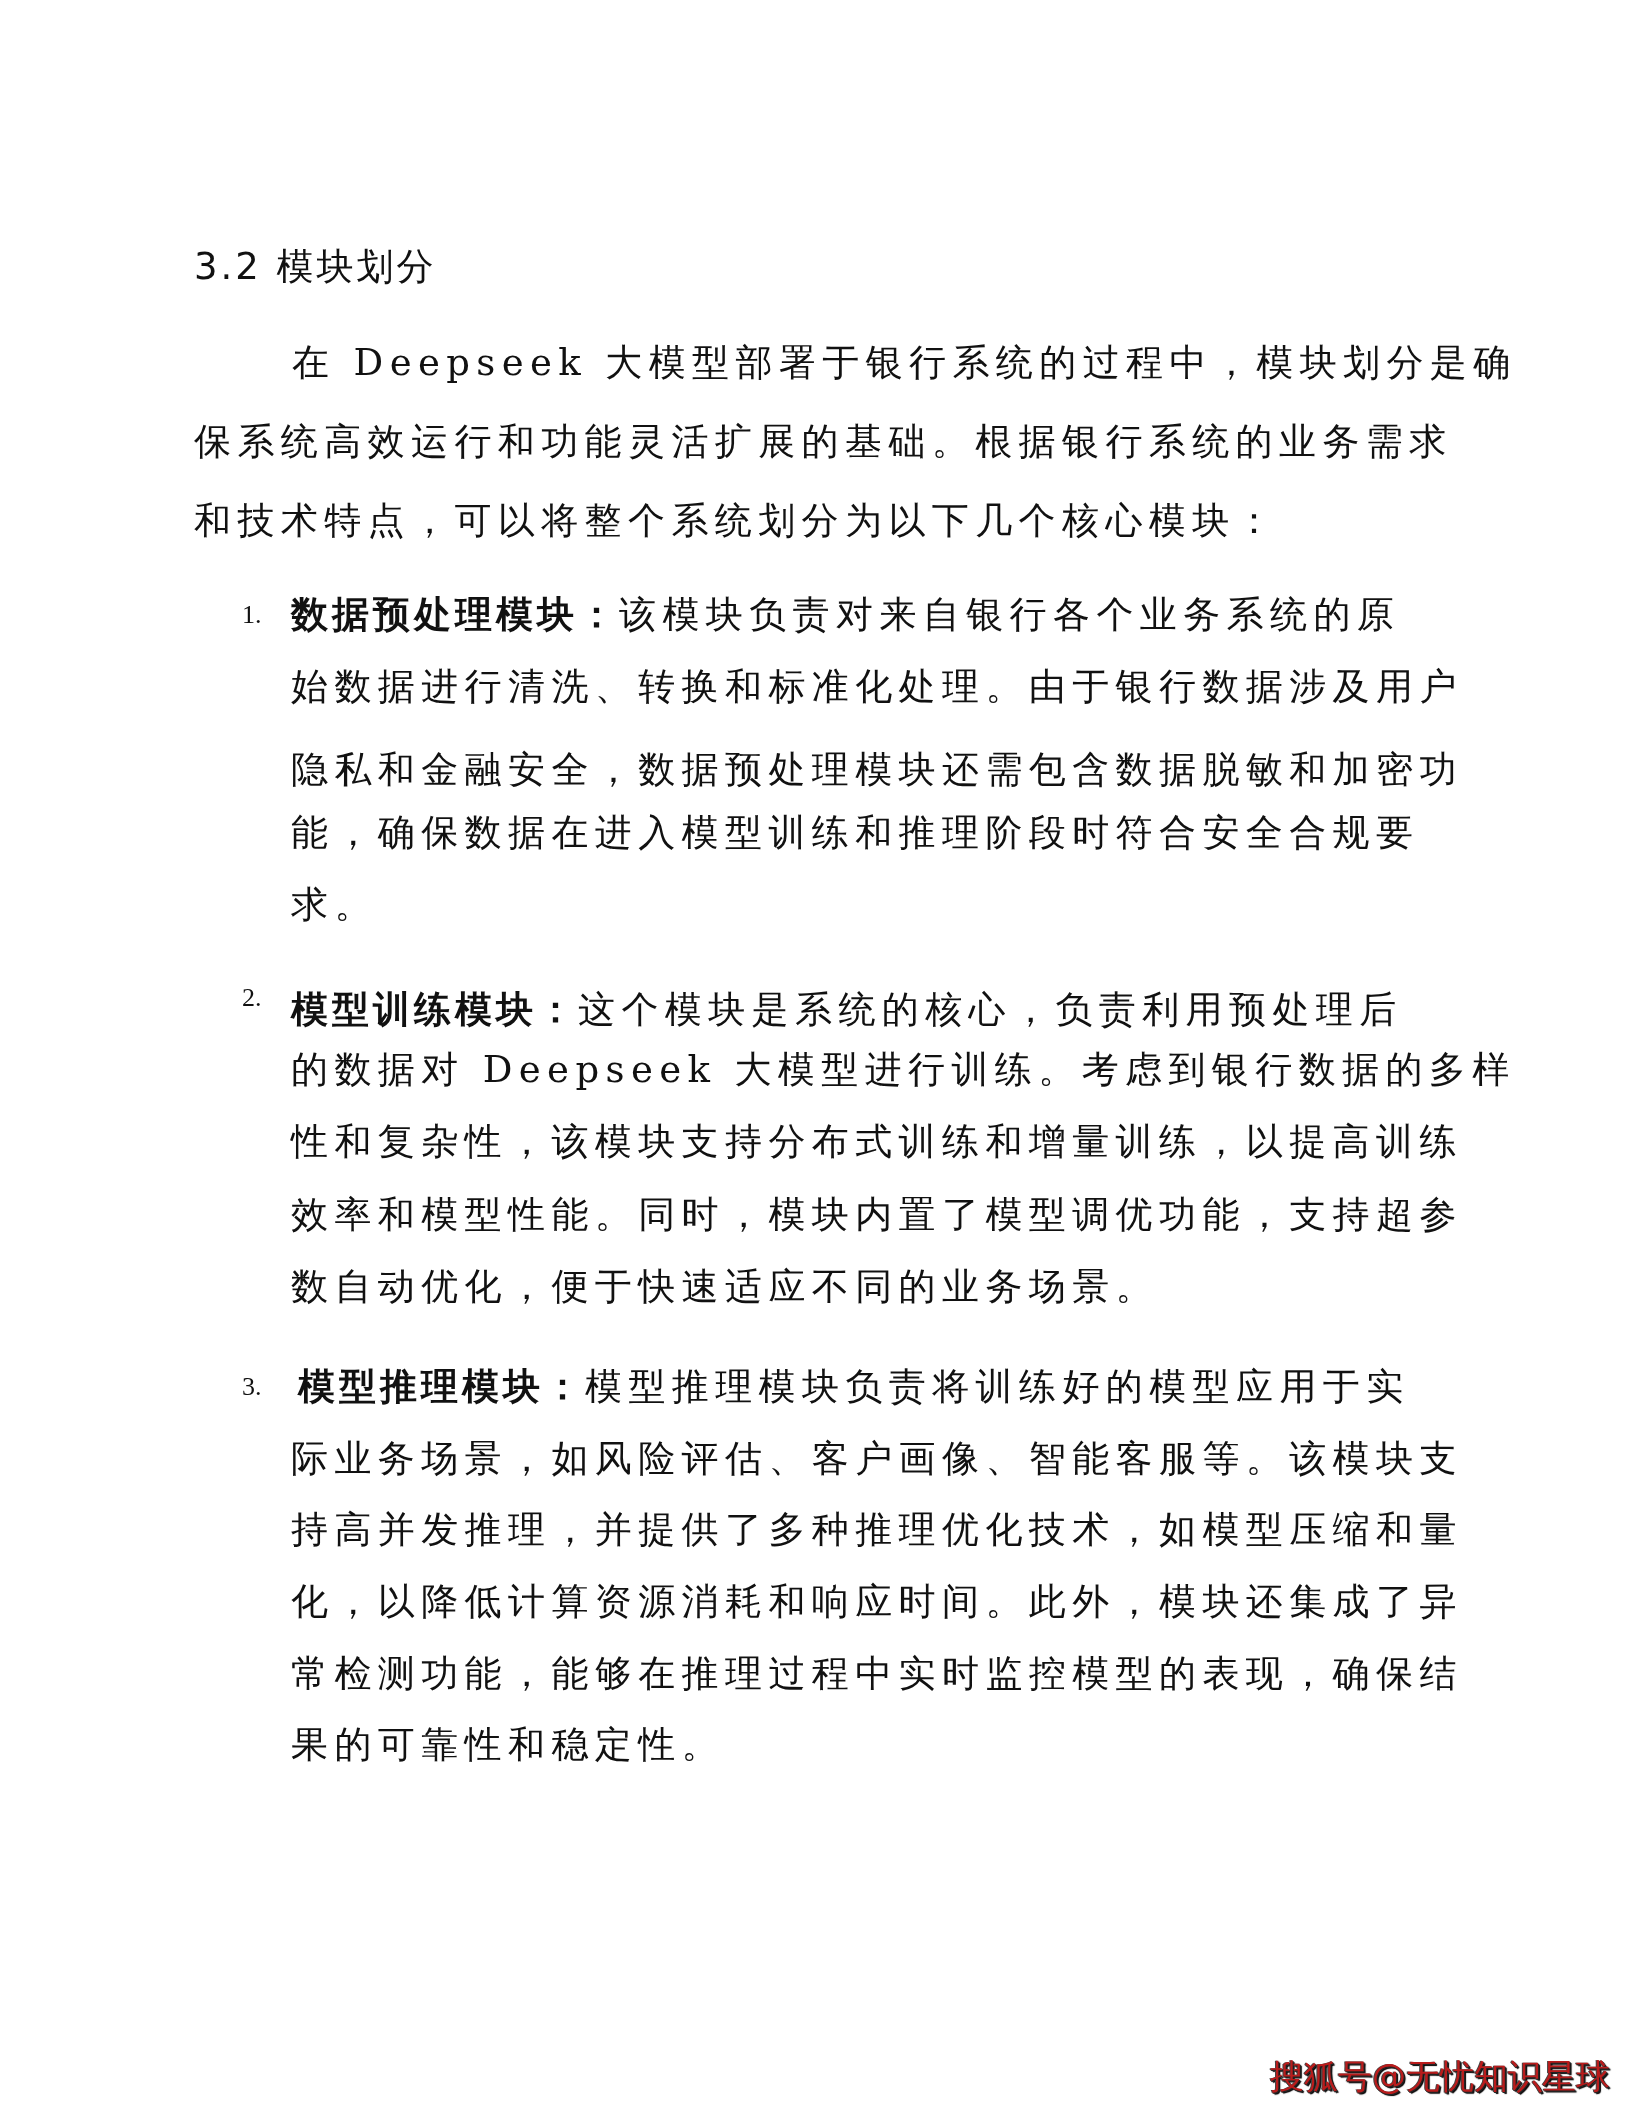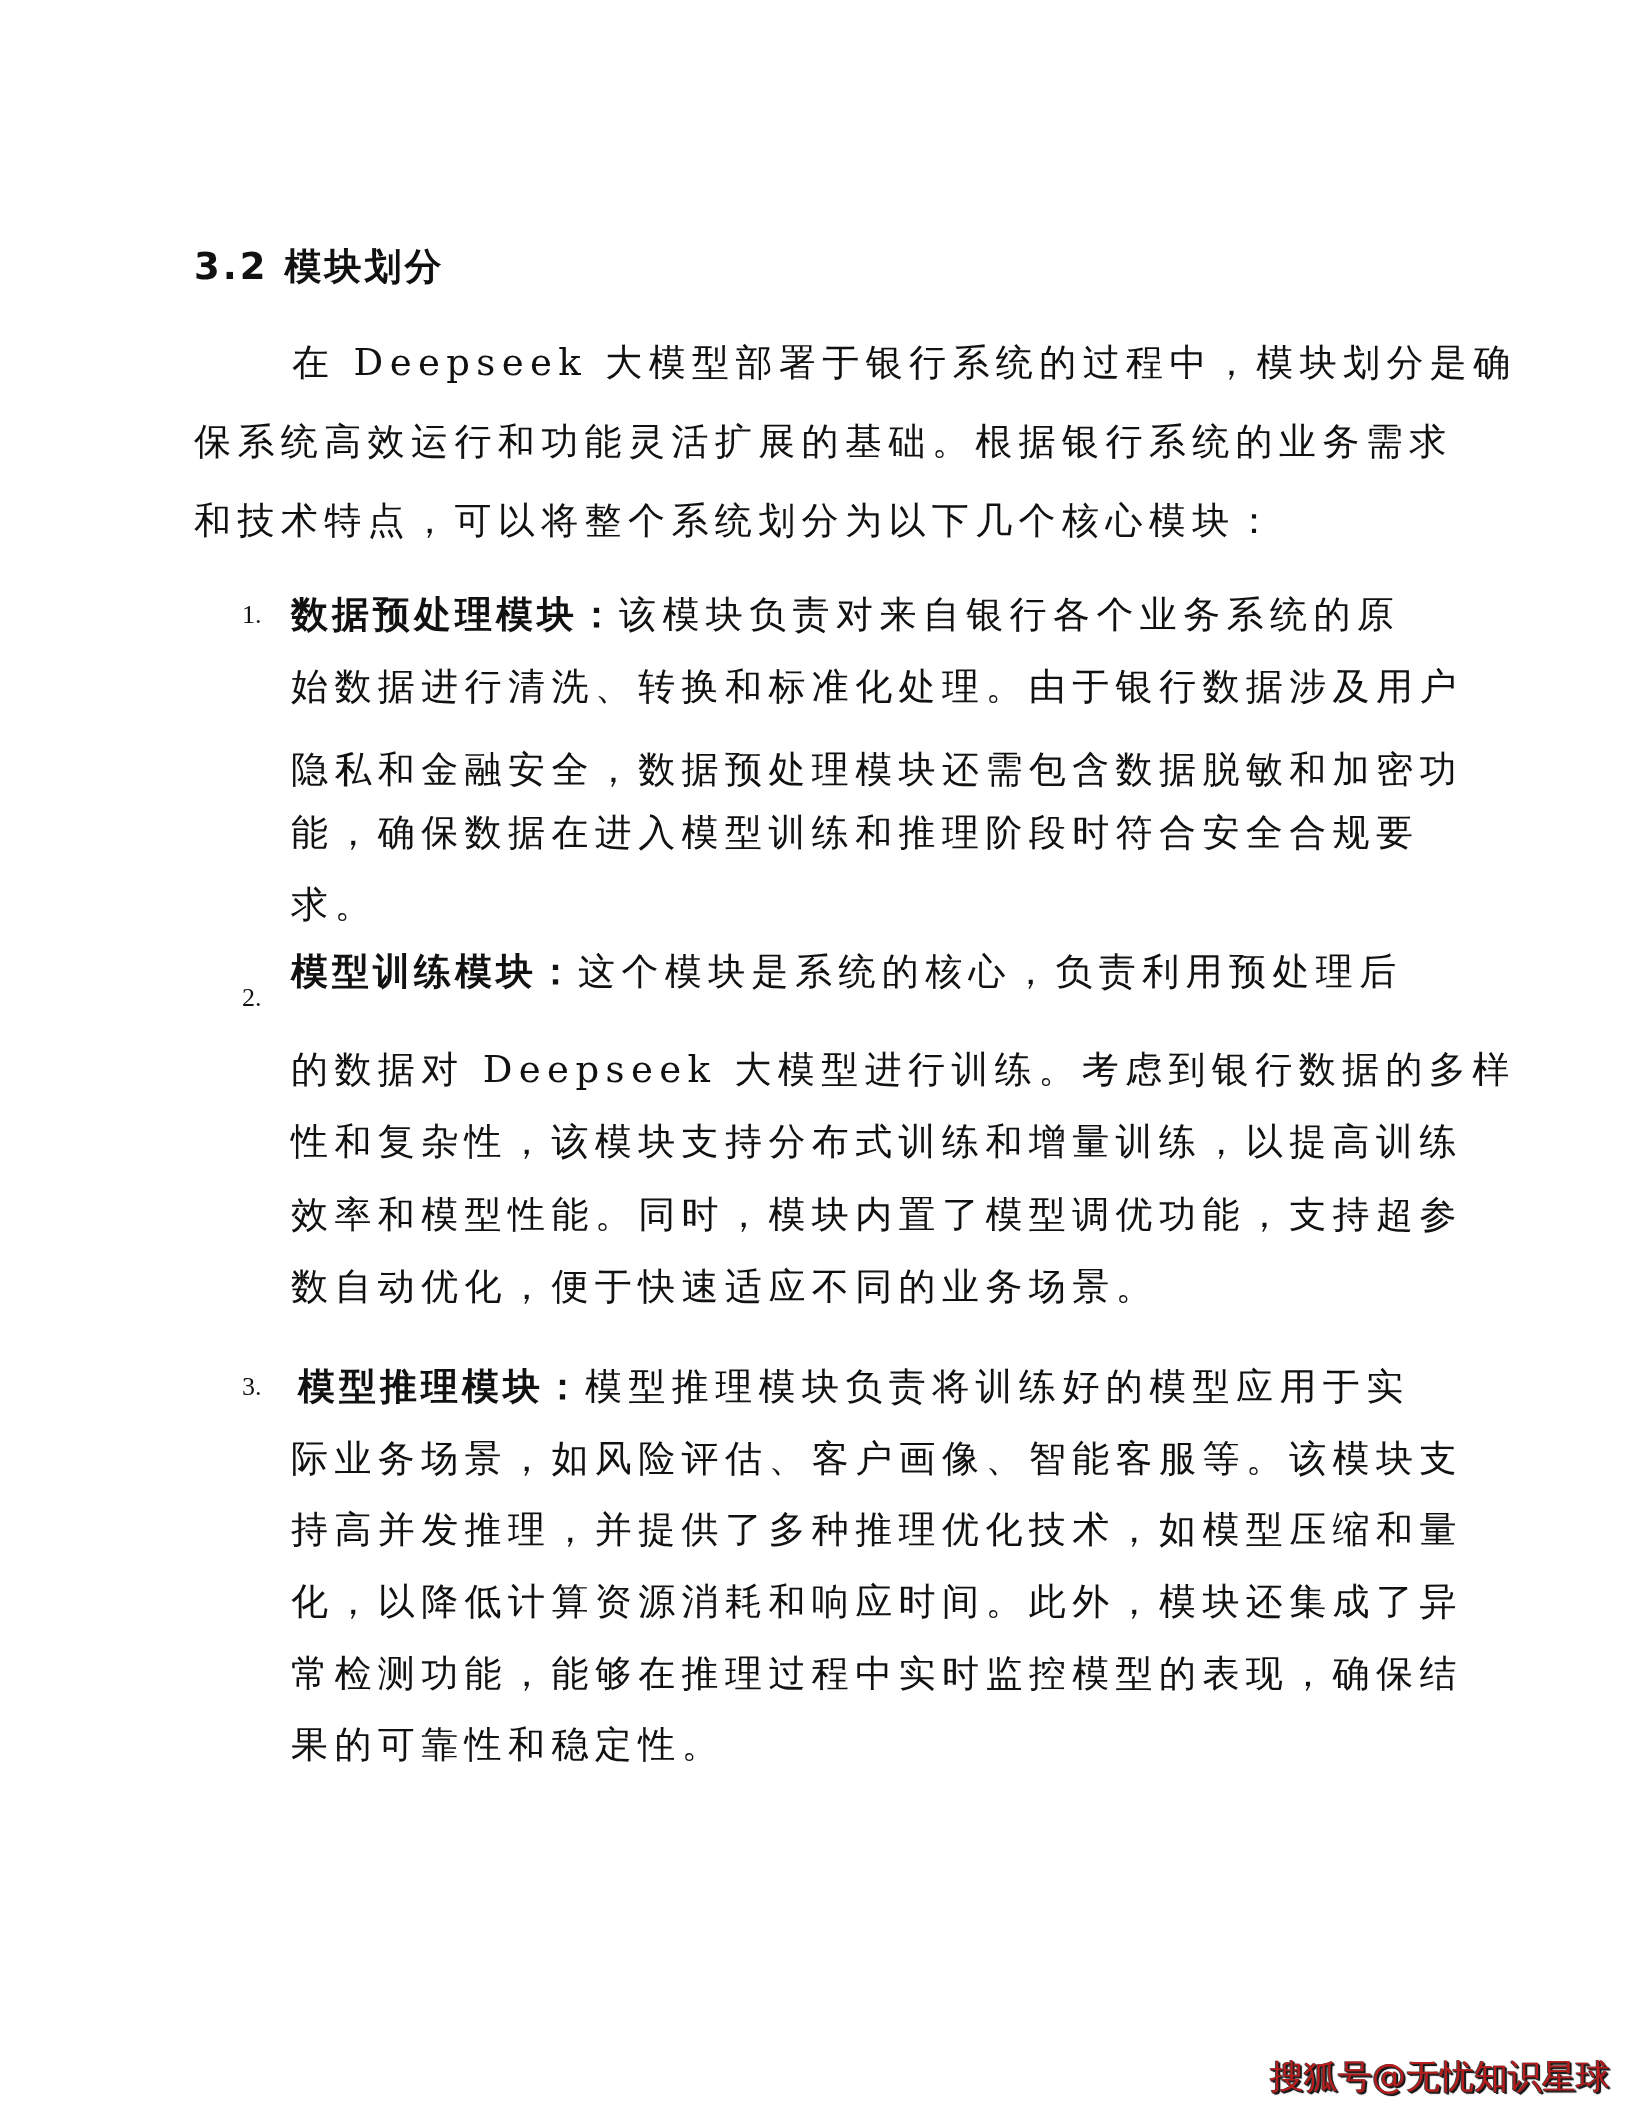--- a/index.html
+++ b/index.html
@@ -2,21 +2,21 @@
 <html><head>
 <meta charset="utf-8">
 <style>
   html, body { margin: 0; padding: 0; }
   body {
     width: 1632px; height: 2112px; background: #ffffff; position: relative; overflow: hidden;
     font-family: "DejaVu Serif", "Liberation Serif", serif; color: #111;
   }
   .heading {
     position: absolute; left: 194px; top: 244px; margin: 0;
-    font-family: "DejaVu Sans", "Liberation Sans", sans-serif; font-weight: bold;
+    font-family: "DejaVu Sans", "Liberation Sans", sans-serif; font-weight: normal;
     font-size: 37px; line-height: 46px; letter-spacing: 3px; white-space: nowrap;
   }
   .para-line, .item-line {
     position: absolute; white-space: nowrap; font-size: 37px; line-height: 44px;
     letter-spacing: 6.4px;
   }
   .item-num {
     position: absolute; font-family: "Liberation Serif", serif; font-size: 26px; line-height: 44px;
   }
   .item-line b { font-family: "DejaVu Sans", "Liberation Sans", sans-serif; font-weight: bold; letter-spacing: 4px; }
@@ -41,21 +41,21 @@
   <span class="item-num" style="left:242px; top:593px;">1.</span>
   <div class="item-line" style="left:291px; top:593px;"><b>数据预处理模块：</b><span>该模块负责对来自银行各个业务系统的原</span></div>
   <div class="item-line" style="left:291px; top:665px;">始数据进行清洗、转换和标准化处理。由于银行数据涉及用户</div>
   <div class="item-line" style="left:291px; top:748px;">隐私和金融安全，数据预处理模块还需包含数据脱敏和加密功</div>
   <div class="item-line" style="left:291px; top:811px;">能，确保数据在进入模型训练和推理阶段时符合安全合规要</div>
   <div class="item-line" style="left:291px; top:883px;">求。</div>
 </div>
 
 <div>
   <span class="item-num" style="left:242px; top:976px;">2.</span>
-  <div class="item-line" style="left:291px; top:950px;"><b>模型训练模块：</b><span>这个模块是系统的核心，负责利用预处理后</span></div>
+  <div class="item-line" style="left:291px; top:988px;"><b>模型训练模块：</b><span>这个模块是系统的核心，负责利用预处理后</span></div>
   <div class="item-line" style="left:291px; top:1048px;">的数据对 Deepseek 大模型进行训练。考虑到银行数据的多样</div>
   <div class="item-line" style="left:291px; top:1120px;">性和复杂性，该模块支持分布式训练和增量训练，以提高训练</div>
   <div class="item-line" style="left:291px; top:1193px;">效率和模型性能。同时，模块内置了模型调优功能，支持超参</div>
   <div class="item-line" style="left:291px; top:1265px;">数自动优化，便于快速适应不同的业务场景。</div>
 </div>
 
 <div>
   <span class="item-num" style="left:242px; top:1365px;">3.</span>
   <div class="item-line" style="left:298px; top:1365px;"><b>模型推理模块：</b><span>模型推理模块负责将训练好的模型应用于实</span></div>
   <div class="item-line" style="left:291px; top:1437px;">际业务场景，如风险评估、客户画像、智能客服等。该模块支</div>

